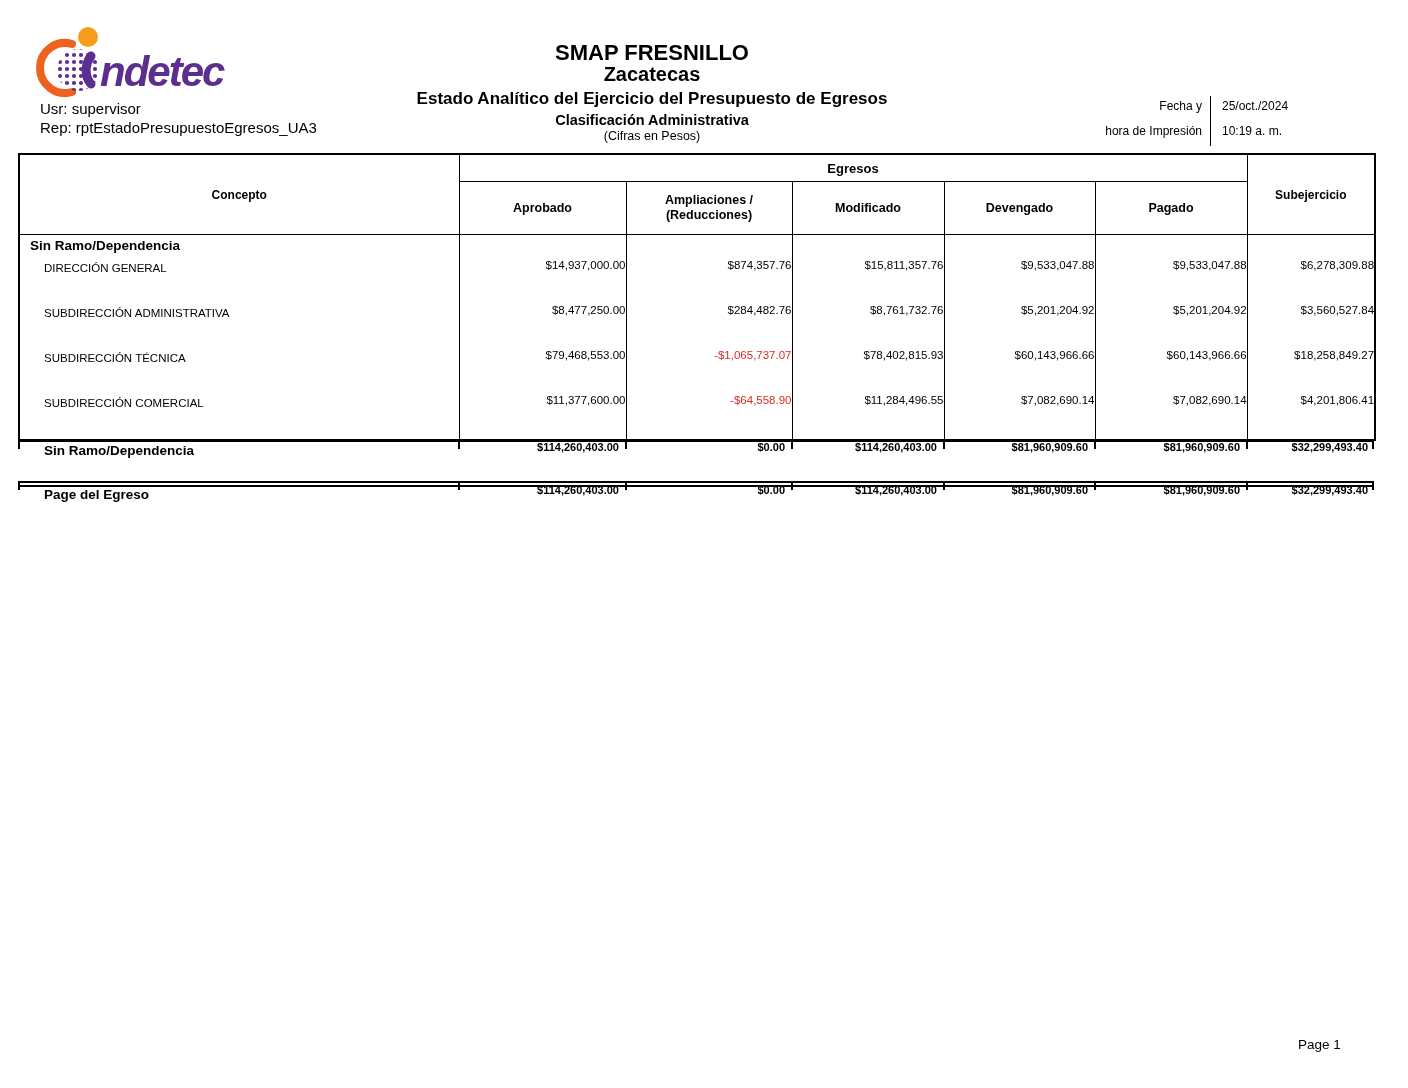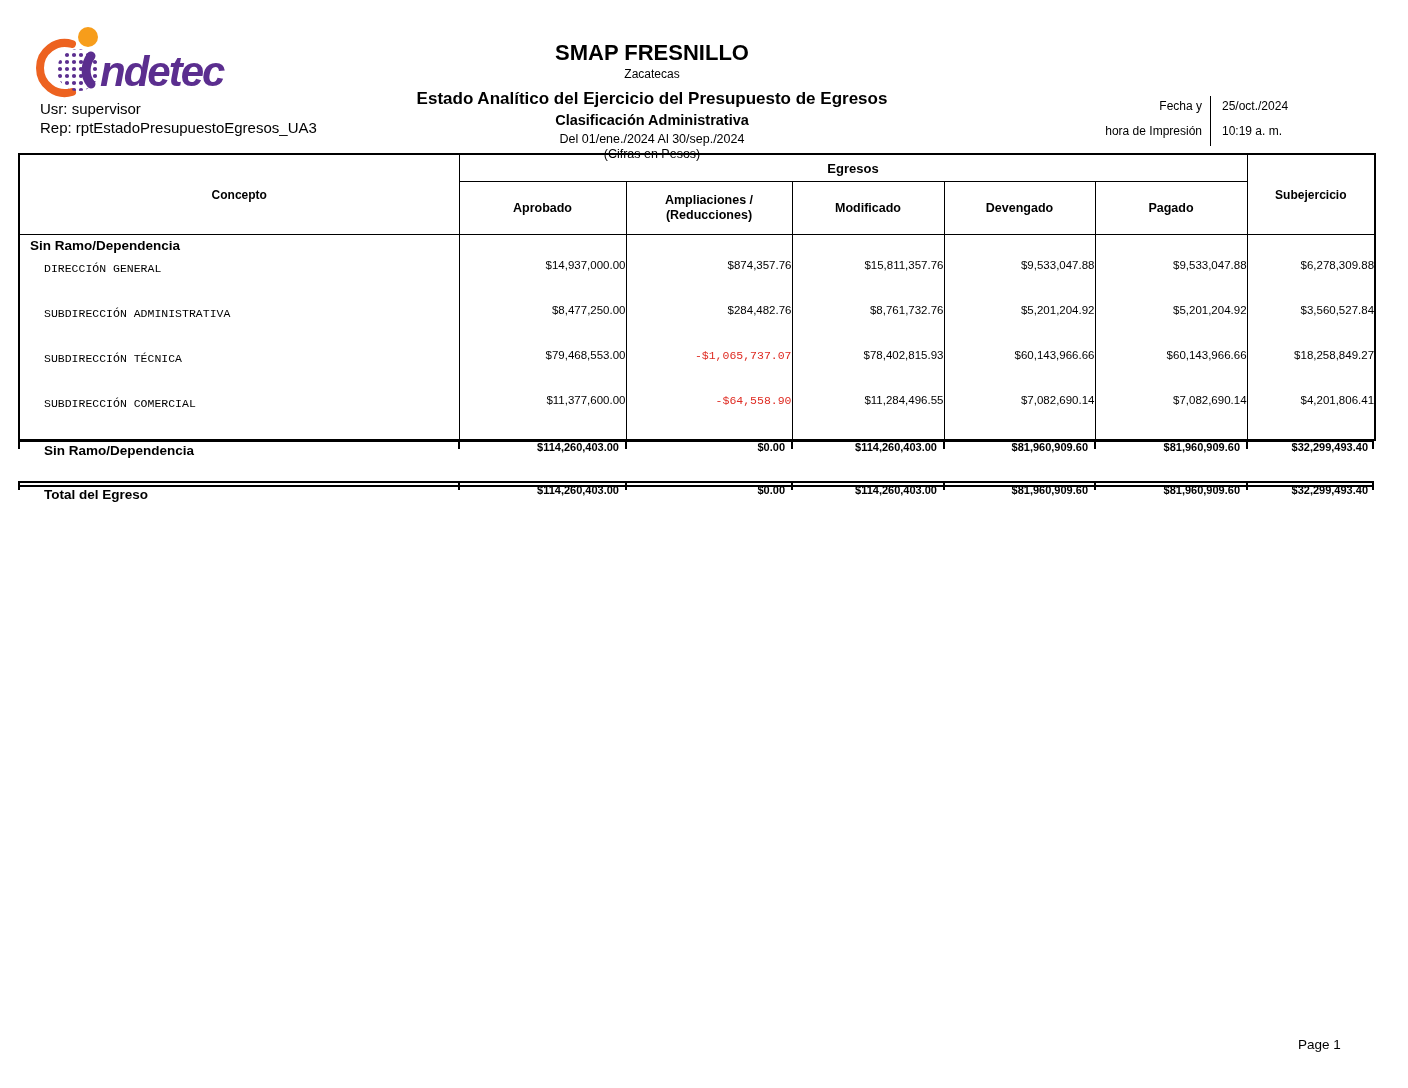--- a/index.html
+++ b/index.html
@@ -9,21 +9,21 @@
     overflow:hidden;
   }
   
   .logo{position:absolute;left:36px;top:24px;width:220px;height:74px;}
   .meta-line{position:absolute;left:40px;font-size:15px;line-height:13px;}
   #usr-line{top:102px;}
   #rep-line{top:121px;}
   
   .title-block{position:absolute;left:252px;top:40px;width:800px;text-align:center;}
   .t1{font-size:22px;font-weight:bold;line-height:25px;}
-  .t2{font-size:12px;font-weight:normal;line-height:19px;}
+  .t2{font-size:20px;font-weight:bold;line-height:19px;}
   .t3{font-size:17px;font-weight:bold;line-height:21px;margin-top:4px;}
   .t4{font-size:14.5px;font-weight:bold;line-height:18px;margin-top:2px;}
   .t5{font-size:12.5px;line-height:16px;margin-top:2px;}
   .t6{font-size:12.5px;line-height:15px;}
   
   .print-info{position:absolute;left:1010px;top:96px;display:flex;font-size:12px;}
   .pi-labels{width:192px;text-align:right;padding-right:8px;}
   .pi-labels div,.pi-values div{height:25px;line-height:20px;}
   .pi-values{border-left:1.5px solid #000;padding-left:11px;}
   
@@ -32,23 +32,23 @@
     border-collapse:collapse;table-layout:fixed;border:2px solid #000;
   }
   table.report th{border:1px solid #000;font-weight:bold;text-align:center;vertical-align:middle;padding:0;}
   .th-group{font-size:13px;height:26px;}
   .th-main{font-size:12px;}
   .th-col{font-size:12.5px;height:52px;white-space:pre-line;line-height:15px;}
   table.report td{border-left:1px solid #000;border-right:1px solid #000;padding:0;vertical-align:top;}
   tr.section-row td{height:24px;}
   .section-label{font-size:13.5px;font-weight:bold;padding:3px 0 0 10px;}
   tr.data-row td{height:45px;}
-  .cell-label{font-size:11.5px;padding:3px 0 0 24px;font-family:Liberation Mono, monospace;}
+  .cell-label{font-size:11.5px;padding:3px 0 0 24px;}
   td.val{font-size:11.5px;text-align:right;padding:3px 6px 0 0;}
-  .neg{color:var(--negative,#df2b22);font-family:Liberation Mono, monospace;}
+  .neg{color:var(--negative,#df2b22);}
   
   .total-row{position:absolute;left:18px;width:1356px;height:20px;}
   .rule-single{position:absolute;left:0;top:0;width:100%;height:2px;background:#000;}
   .rule-double{position:absolute;left:0;top:0;width:100%;height:6px;
     border-top:2px solid #000;border-bottom:2px solid #000;box-sizing:border-box;}
   .tick{position:absolute;top:0;width:1.5px;height:9px;background:#000;display:block;}
   .trow-label{position:absolute;left:26px;top:3px;font-size:13.5px;font-weight:bold;white-space:nowrap;}
   .trow-val{position:absolute;top:1px;font-size:11px;font-weight:bold;white-space:nowrap;}
   
   .page-number{position:absolute;left:1298px;top:1037px;font-size:13.5px;}
@@ -72,21 +72,20 @@
 </div>
 
 <div class="meta-line" id="usr-line">Usr: supervisor</div>
 <div class="meta-line" id="rep-line">Rep: rptEstadoPresupuestoEgresos_UA3</div>
 
 <div class="title-block">
   <div class="t1">SMAP FRESNILLO</div>
   <div class="t2">Zacatecas</div>
   <div class="t3">Estado Analítico del Ejercicio del Presupuesto de Egresos</div>
   <div class="t4">Clasificación Administrativa</div>
-  <div class="t5">Del 01/ene./2024 Al 30/sep./2024</div>
   <div class="t6">(Cifras en Pesos)</div>
 </div>
 
 <div class="print-info">
   <div class="pi-labels">
     <div>Fecha y</div>
     <div>hora de Impresión</div>
   </div>
   <div class="pi-values">
     <div>25/oct./2024</div>
@@ -200,21 +199,21 @@
 <div class="total-row" style="top:481px">
   <div class="rule-double"></div>
   <i class="tick" style="left:0"></i>
   <i class="tick" style="left:440px"></i>
   <i class="tick" style="left:607px"></i>
   <i class="tick" style="left:773px"></i>
   <i class="tick" style="left:925px"></i>
   <i class="tick" style="left:1076px"></i>
   <i class="tick" style="left:1228px"></i>
   <i class="tick" style="left:1354px"></i>
-  <span class="trow-label" style="top:6px">Total del Egreso</span>
+  <span class="trow-label" style="top:6px">Page del Egreso</span>
   <span class="trow-val" style="right:755px;top:3px">$114,260,403.00</span>
   <span class="trow-val" style="right:589px;top:3px">$0.00</span>
   <span class="trow-val" style="right:437px;top:3px">$114,260,403.00</span>
   <span class="trow-val" style="right:286px;top:3px">$81,960,909.60</span>
   <span class="trow-val" style="right:134px;top:3px">$81,960,909.60</span>
   <span class="trow-val" style="right:6px;top:3px">$32,299,493.40</span>
 </div>
 
 <div class="page-number">Page 1</div>
 

